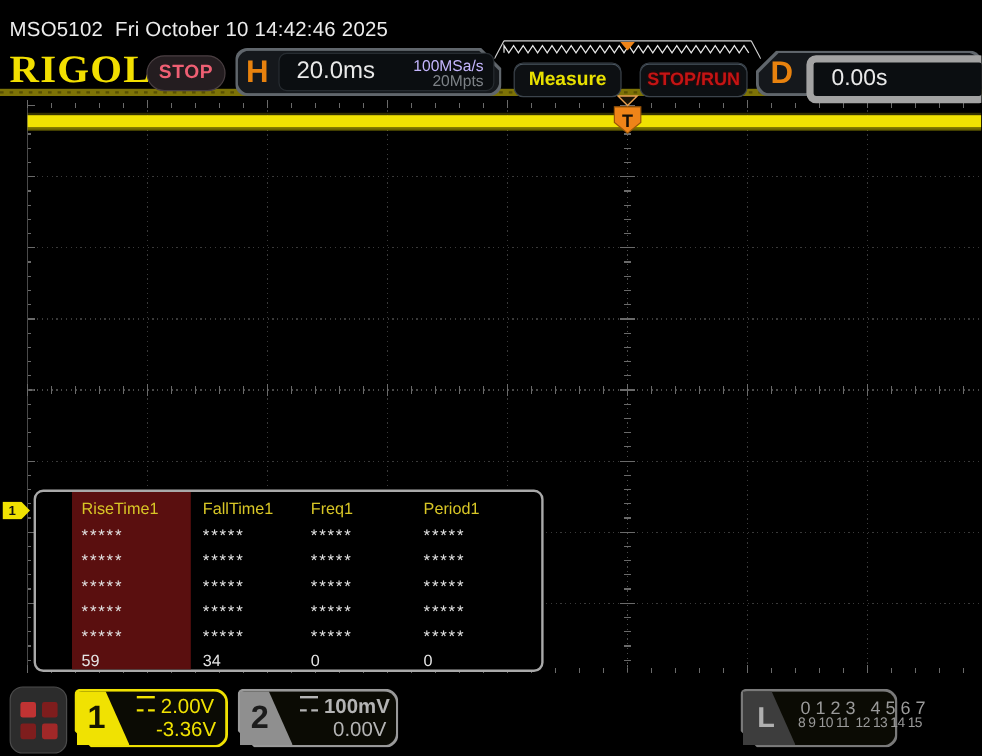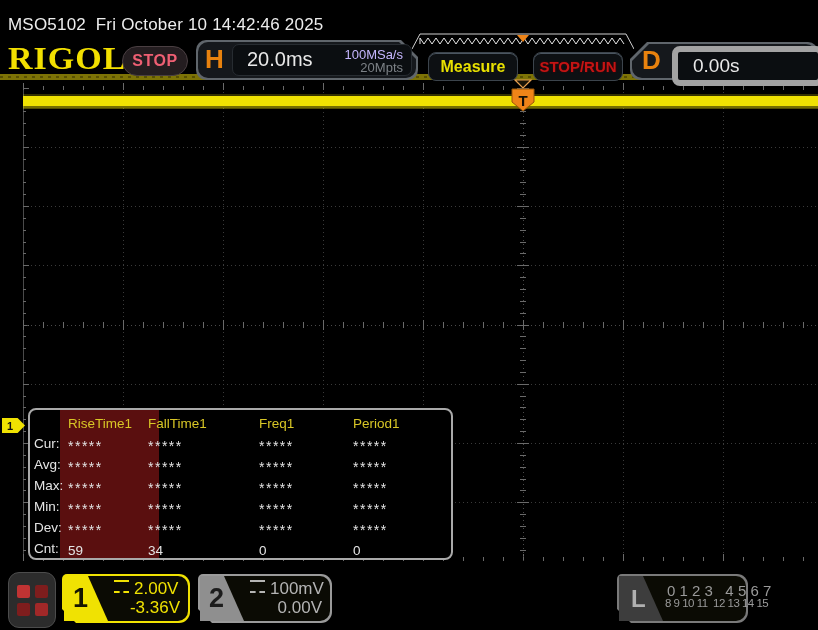--- a/index.html
+++ b/index.html
@@ -375,38 +375,30 @@
       <div class="fill"></div>
       <div class="abs hd-letter d-letter">D</div>
       <div class="abs d-inset">
         <div class="abs d-value">0.00s</div>
       </div>
     </div>
   </div>
 
   <div class="abs mtable" id="mtable">
     <div class="abs mt-highlight"></div>
-  <div class="abs mt-rowlabels" style="left:4px;top:26px;">
-        <div>Cur:</div>
-        <div>Avg:</div>
-        <div>Max:</div>
-        <div>Min:</div>
-        <div>Dev:</div>
-        <div>Cnt:</div>
-      </div>
       <div class="abs mt-col" style="left:38px;">
         <div class="hd">RiseTime1</div>
         <div class="stars">*****</div>
         <div class="stars">*****</div>
         <div class="stars">*****</div>
         <div class="stars">*****</div>
         <div class="stars">*****</div>
         <div>59</div>
       </div>
-      <div class="abs mt-col" style="left:118px;">
+      <div class="abs mt-col" style="left:139px;">
         <div class="hd">FallTime1</div>
         <div class="stars">*****</div>
         <div class="stars">*****</div>
         <div class="stars">*****</div>
         <div class="stars">*****</div>
         <div class="stars">*****</div>
         <div>34</div>
       </div>
       <div class="abs mt-col" style="left:229px;">
         <div class="hd">Freq1</div>
@@ -449,21 +441,21 @@
       <div class="chline1"><i class="dc-icon"></i><b style="font-weight:normal">2.00V</b></div>
       <div class="chline2">-3.36V</div>
     </div>
 
     <div class="chbadge ch2">
       <div class="edge"></div>
       <div class="fill"></div>
       <div class="chtab">
         <span>2</span>
       </div>
-      <div class="chline1"><i class="dc-icon"></i><b style="font-weight:normal">100mV</b></div>
+      <div class="chline1"><i class="dc-icon"></i><b style="font-weight:bold">100mV</b></div>
       <div class="chline2">0.00V</div>
     </div>
 
     <div class="chbadge la-badge">
       <div class="edge"></div>
       <div class="fill"></div>
       <div class="chtab">
         <span>L</span>
       </div>
       <div class="la-row1">0 1 2 3   4 5 6 7</div>

